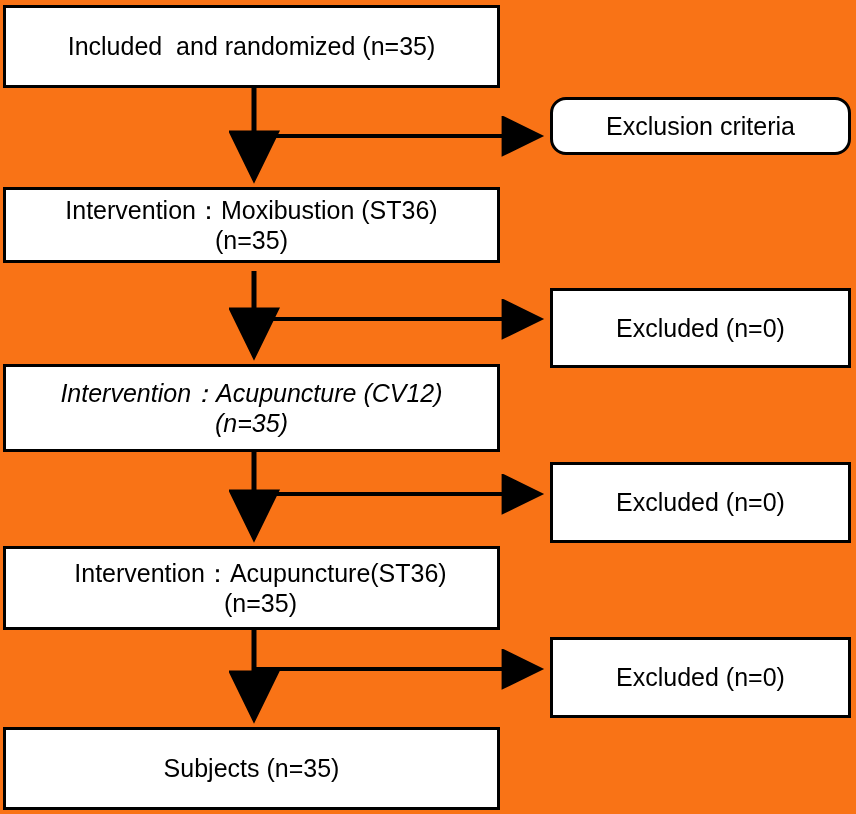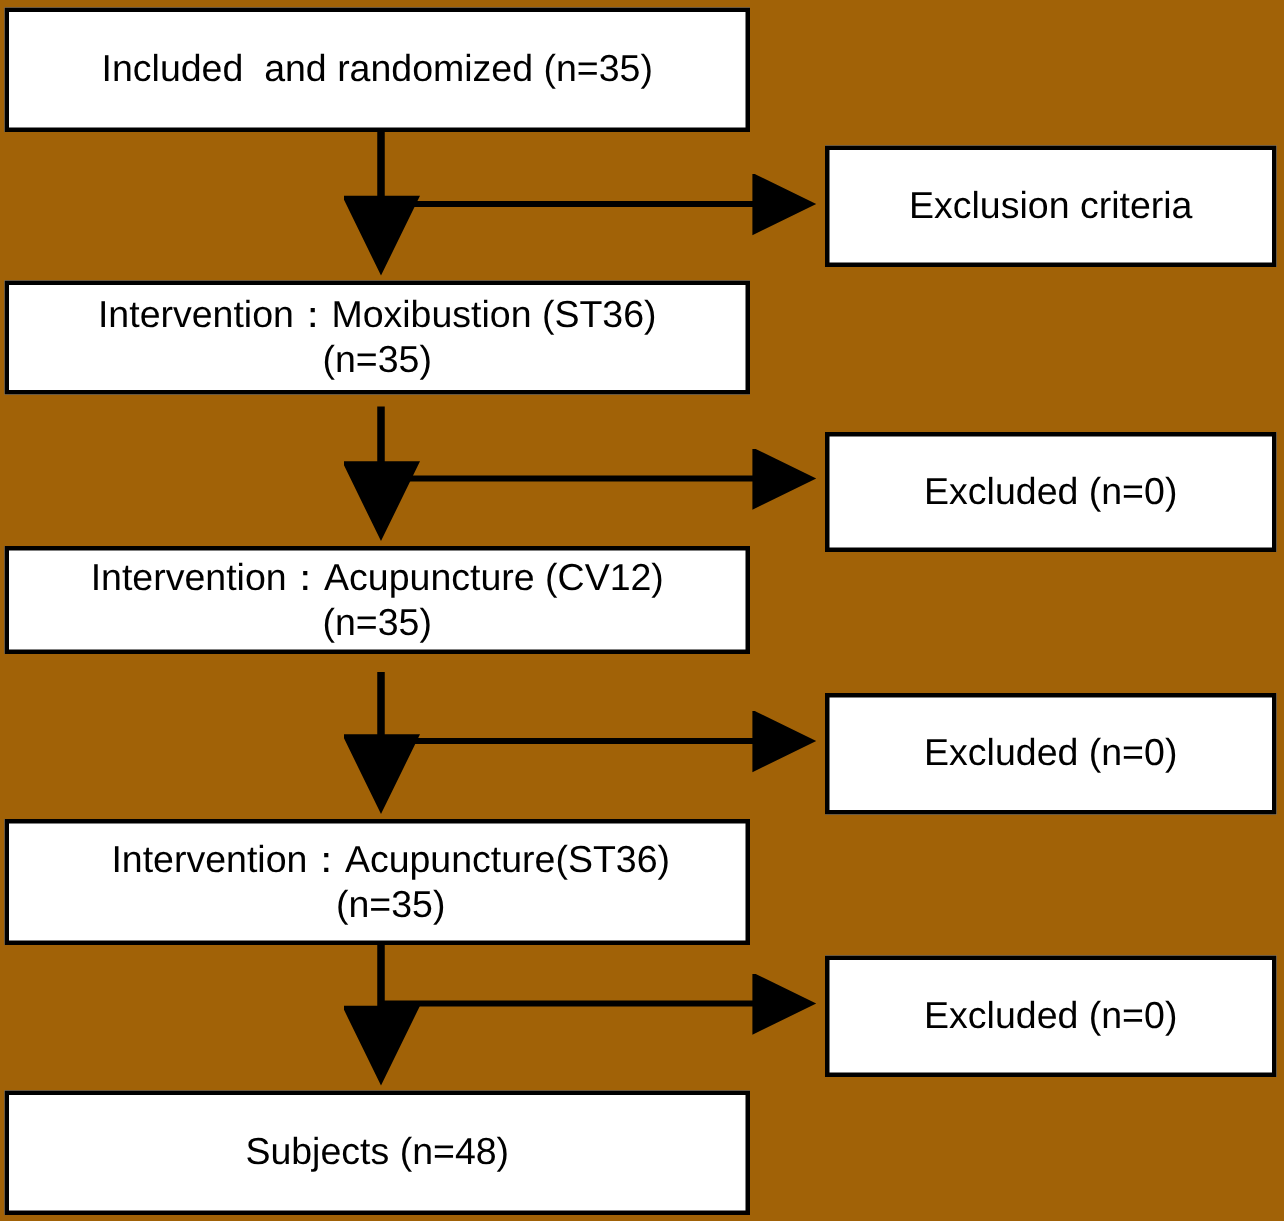--- a/index.html
+++ b/index.html
@@ -10,21 +10,21 @@
   }
   body {
     font-family: "Liberation Sans", "DejaVu Sans", sans-serif;
     color: #000000;
   }
 
   #flow-root {
     position: relative;
     width: 856px;
     height: 814px;
-    background: #a16207;
+    background: #f97316;
     overflow: hidden;
   }
 
   
   .node {
     position: absolute;
     border: 3px solid #000000;
     background: #ffffff;
     display: flex;
     align-items: center;
@@ -43,26 +43,26 @@
   }
 
   .node.side {
     left: 550px;
     width: 301px;
   }
 
   
   .n-included   { top: 5px;   height: 83px; }
   .n-interv-1   { top: 187px; height: 76px; }
-  .n-interv-2   { top: 364px; height: 72px; }
+  .n-interv-2   { top: 364px; height: 88px; font-style: italic; }
   .n-interv-3   { top: 546px; height: 84px; padding-left: 24px; }
   .n-subjects   { top: 727px; height: 83px; }
 
   
-  .s-exclusion  { top: 97px;  height: 81px; }
+  .s-exclusion  { top: 97px;  height: 58px; border-radius: 16px; }
   .s-excluded-1 { top: 288px; height: 80px; }
   .s-excluded-2 { top: 462px; height: 81px; }
   .s-excluded-3 { top: 637px; height: 81px; }
 
   
   #connectors {
     position: absolute;
     left: 0;
     top: 0;
     width: 856px;
@@ -120,21 +120,21 @@
 
   <div class="node main n-interv-1">Intervention：Moxibustion (ST36)
 (n=35)</div>
 
   <div class="node main n-interv-2">Intervention：Acupuncture (CV12)
 (n=35)</div>
 
   <div class="node main n-interv-3">Intervention：Acupuncture(ST36)
 (n=35)</div>
 
-  <div class="node main n-subjects">Subjects (n=48)</div>
+  <div class="node main n-subjects">Subjects (n=35)</div>
 
   <div class="node side s-exclusion">Exclusion criteria</div>
 
   <div class="node side s-excluded-1">Excluded (n=0)</div>
 
   <div class="node side s-excluded-2">Excluded (n=0)</div>
 
   <div class="node side s-excluded-3">Excluded (n=0)</div>
 
 </div>

